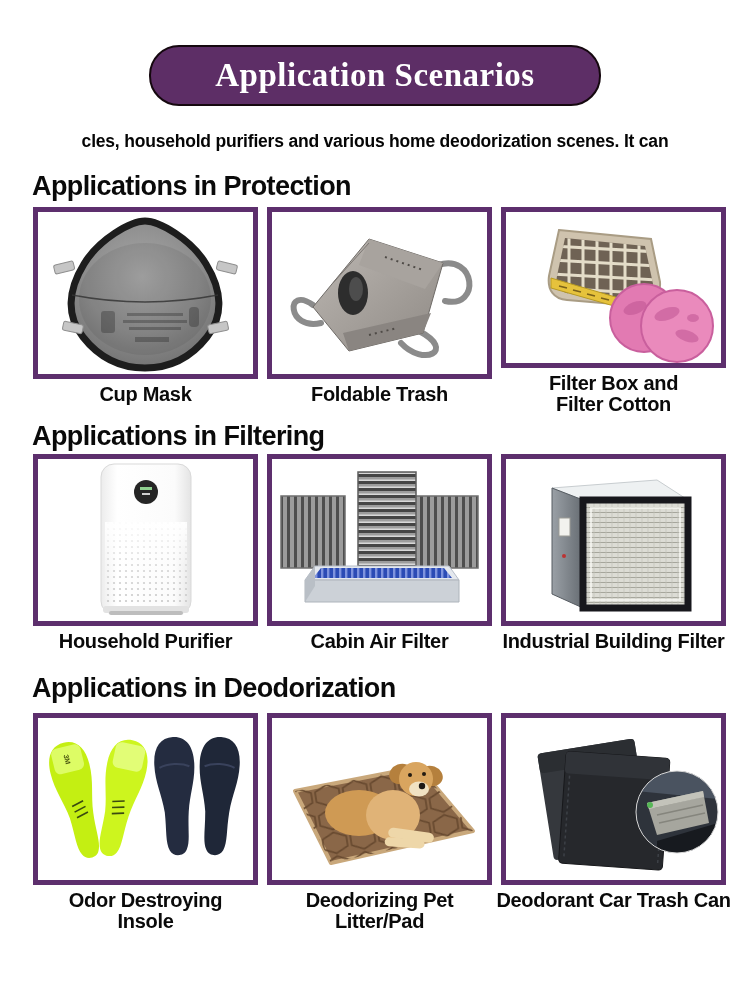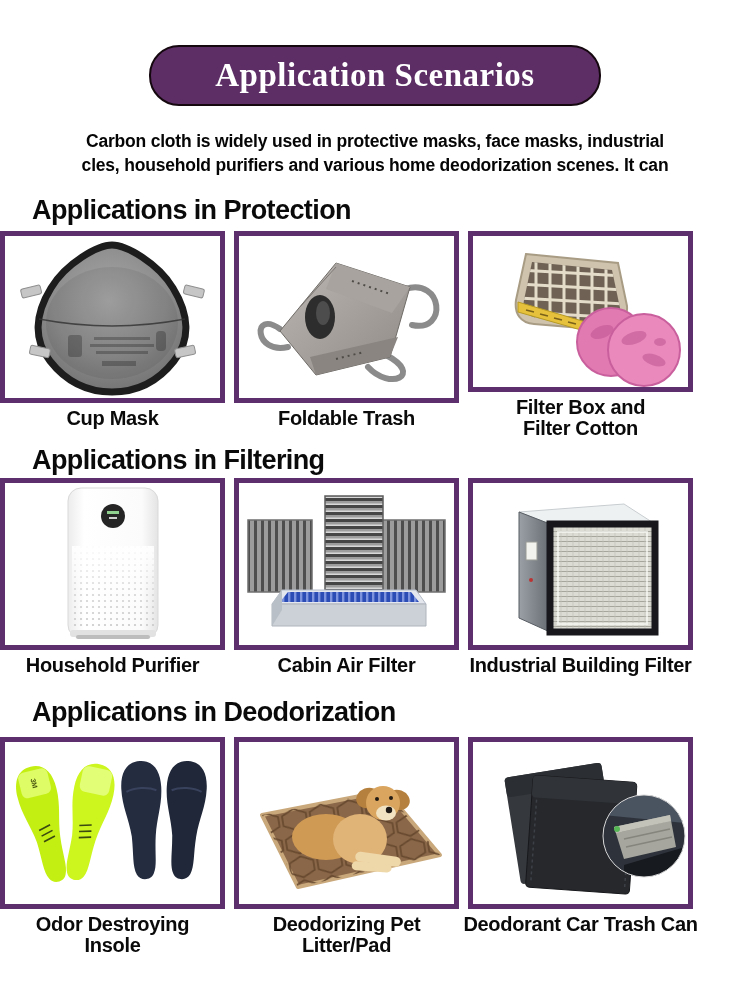--- a/index.html
+++ b/index.html
@@ -27,21 +27,21 @@
   
   .section-heading {
     font-size:27px; font-weight:bold; letter-spacing:-0.6px;
     line-height:34px; color:#0a0a0a; margin-left:32px;
   }
   .h1 { margin-top:16px; }
   .h2 { margin-top:4px; }
   .h3 { margin-top:5px; }
   
   .grid {
-    display:flex; gap:9px; overflow:visible;
+    display:flex; gap:9px; padding-left:33px; overflow:visible;
   }
   .g1 { margin-top:4px; height:208px; }
   .g2 { margin-top:1px; height:212px; }
   .g3 { margin-top:8px; }
   .col { width:225px; display:flex; flex-direction:column; align-items:center; }
   .card {
     width:225px; height:172px; background:#fff;
     border:5px solid var(--card-border-purple,#5d2f6d);
     display:flex; align-items:center; justify-content:center; overflow:hidden;
   }
@@ -54,21 +54,20 @@
   svg { display:block; }
 </style>
 </head>
 <body>
 
 <div class="banner">
   <span class="banner-title">Application Scenarios</span>
 </div>
 
 <div class="intro">
-  <div>Carbon cloth is widely used in protective masks, face masks, industrial</div>
   <div>cles, household purifiers and various home deodorization scenes. It can</div>
 </div>
 
 <div class="section-heading h1">Applications in Protection</div>
 
 <div class="grid g1">
 
   <div class="col">
     <div class="card">
 

